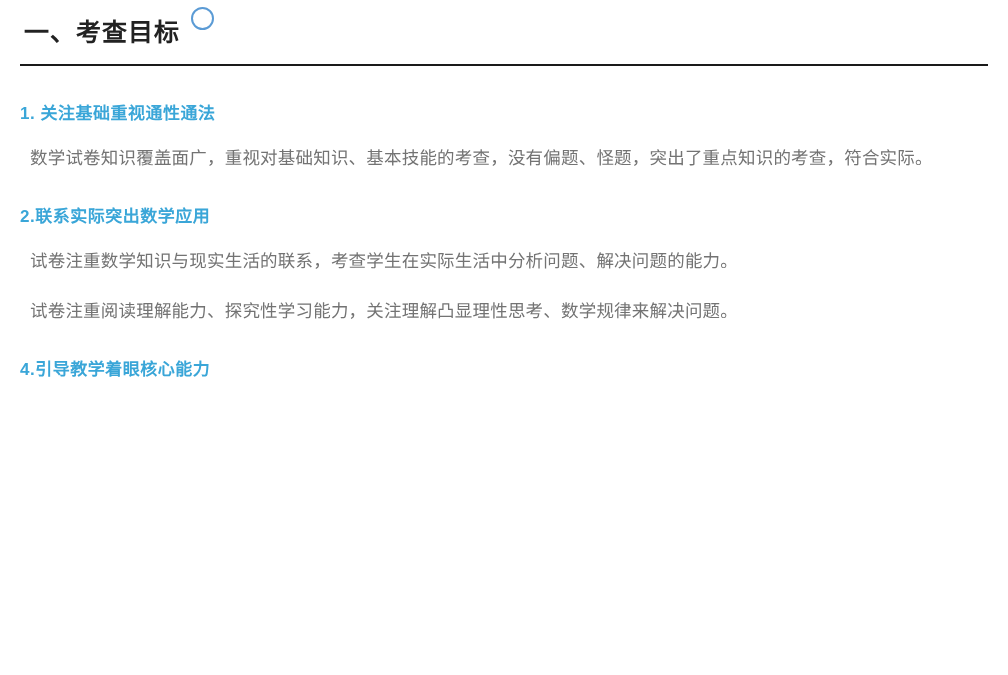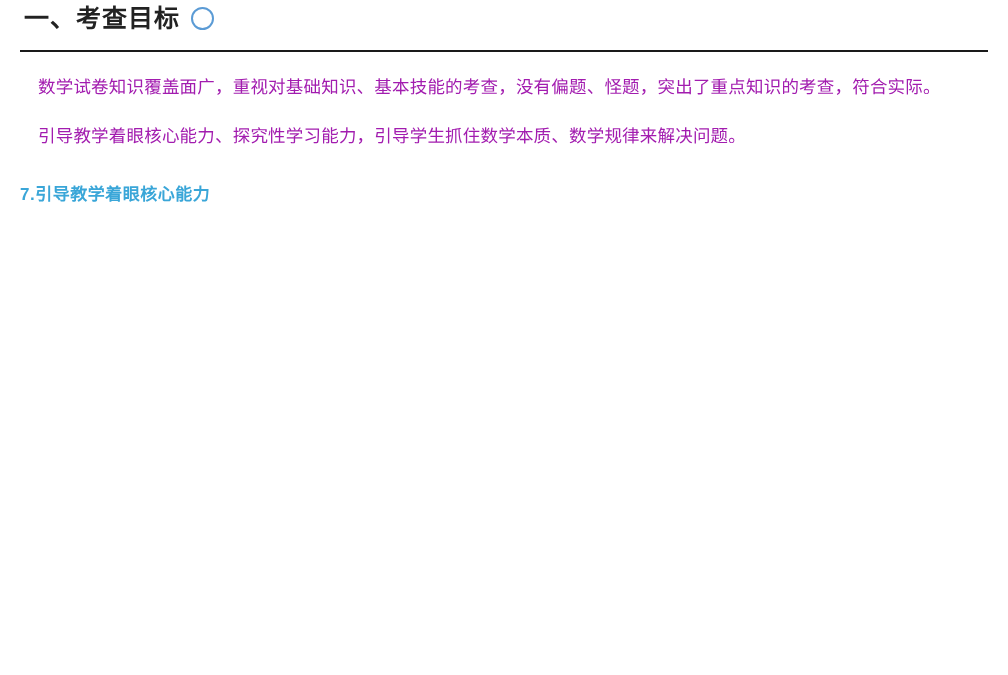--- a/index.html
+++ b/index.html
@@ -16,20 +16,21 @@
   }
   .page {
     position: relative;
     width: 1008px;
     height: 675px;
     box-sizing: border-box;
     padding: 0 20px;
   }
   .title-row {
     position: relative;
+    padding-top: 14px;
     padding-left: 4px;
   }
   .doc-title {
     font-size: 25px;
     font-weight: bold;
     color: #222222;
     letter-spacing: 1px;
     line-height: 1.5;
     margin: 0;
     display: inline-block;
@@ -63,48 +64,53 @@
     color: #3aa6d8;
     line-height: 1.6;
     margin: 26px 0 0 0;
     letter-spacing: 0.5px;
   }
   .sec-heading.first {
     margin-top: 30px;
   }
   .sec-body {
     font-size: 17.5px;
-    color: #a21caf;
+    color: #737373;
     line-height: 2.05;
-    margin: 14px 0 0 18px;
+    margin: 14px 0 0 10px;
     text-align: justify;
     letter-spacing: 0.2px;
   }
 </style>
 </head>
 <body>
 
 <div class="page">
 
   <div class="title-row">
     <h1 class="doc-title">一、考查目标</h1>
     <div class="cursor-ring"></div>
   </div>
 
   <hr class="title-rule">
 
   <div class="content">
 
     <div class="section">
+      <h2 class="sec-heading first">1. 关注基础重视通性通法</h2>
       <p class="sec-body">数学试卷知识覆盖面广，重视对基础知识、基本技能的考查，没有偏题、怪题，突出了重点知识的考查，符合实际。</p>
     </div>
 
-
     <div class="section">
-      <p class="sec-body">引导教学着眼核心能力、探究性学习能力，引导学生抓住数学本质、数学规律来解决问题。</p>
+      <h2 class="sec-heading">2.联系实际突出数学应用</h2>
+      <p class="sec-body">试卷注重数学知识与现实生活的联系，考查学生在实际生活中分析问题、解决问题的能力。</p>
     </div>
 
     <div class="section">
-      <h2 class="sec-heading">7.引导教学着眼核心能力</h2>
+      <p class="sec-body">试卷注重阅读理解能力、探究性学习能力，关注理解凸显理性思考、数学规律来解决问题。</p>
+    </div>
+
+    <div class="section">
+      <h2 class="sec-heading">4.引导教学着眼核心能力</h2>
     </div>
 
   </div>
 </div>
 
 </body></html>

